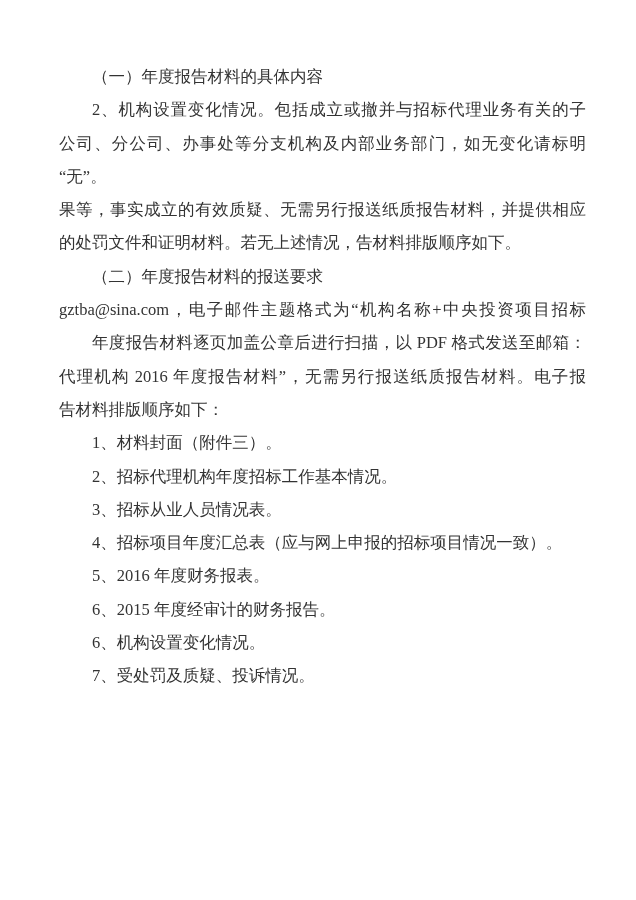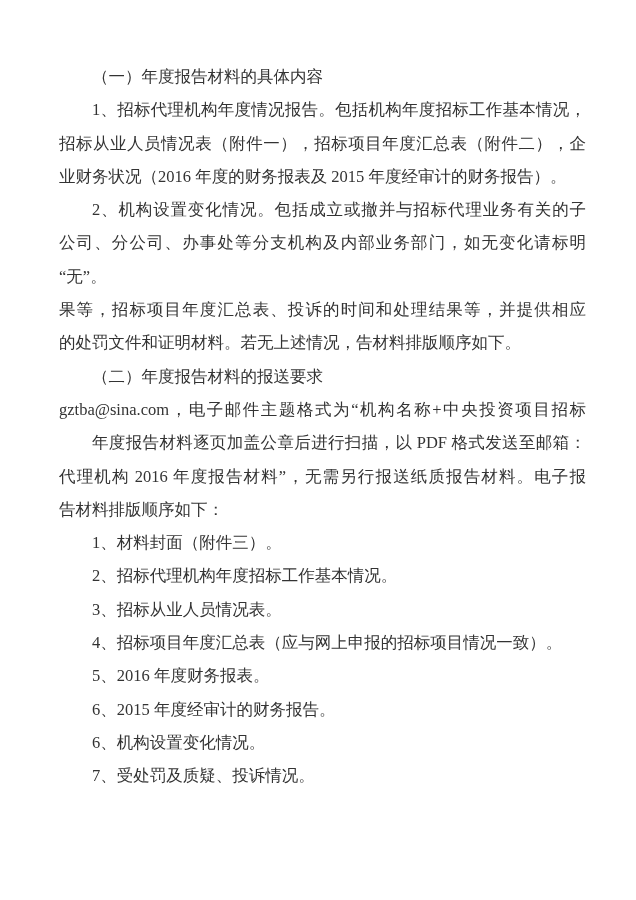--- a/index.html
+++ b/index.html
@@ -52,31 +52,26 @@
 </style>
 </head>
 <body style="background: rgb(255, 255, 255);">
 
 <div class="doc-page">
   <div class="doc-body" style="color: rgb(51, 51, 51);">
       <div class="para">
         <div class="text-line first-line">（一）年度报告材料的具体内容</div>
       </div>
       <div class="para">
-        <div class="text-line first-line jl">1、招标代理机构年度情况报告。包括机构年度招标工作基本情况，</div>
-        <div class="text-line jl">招标从业人员情况表（附件一），招标项目年度汇总表（附件二），企</div>
-        <div class="text-line">业财务状况（2016 年度的财务报表及 2015 年度经审计的财务报告）。</div>
-      </div>
-      <div class="para">
         <div class="text-line first-line jl">2、机构设置变化情况。包括成立或撤并与招标代理业务有关的子</div>
         <div class="text-line jl">公司、分公司、办事处等分支机构及内部业务部门，如无变化请标明</div>
         <div class="text-line">“无”。</div>
       </div>
       <div class="para">
-        <div class="text-line jl">果等，招标项目年度汇总表、投诉的时间和处理结果等，并提供相应</div>
+        <div class="text-line jl">果等，事实成立的有效质疑、无需另行报送纸质报告材料，并提供相应</div>
         <div class="text-line">的处罚文件和证明材料。若无上述情况，告材料排版顺序如下。</div>
       </div>
       <div class="para">
         <div class="text-line first-line">（二）年度报告材料的报送要求</div>
       </div>
       <div class="para">
         <div class="text-line jl">gztba@sina.com，电子邮件主题格式为“机构名称+中央投资项目招标</div>
         <div class="text-line first-line jl">年度报告材料逐页加盖公章后进行扫描，以 PDF 格式发送至邮箱：</div>
         <div class="text-line jl">代理机构 2016 年度报告材料”，无需另行报送纸质报告材料。电子报</div>
         <div class="text-line">告材料排版顺序如下：</div>

